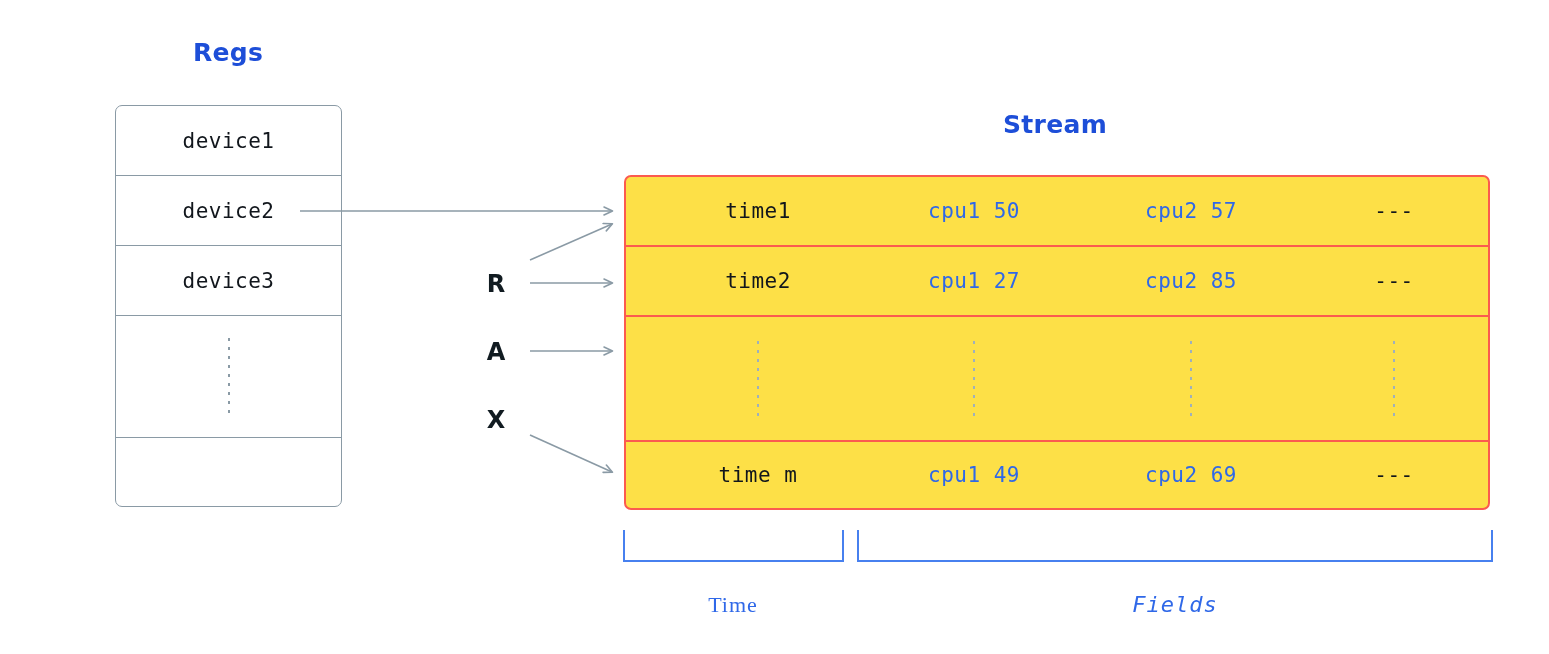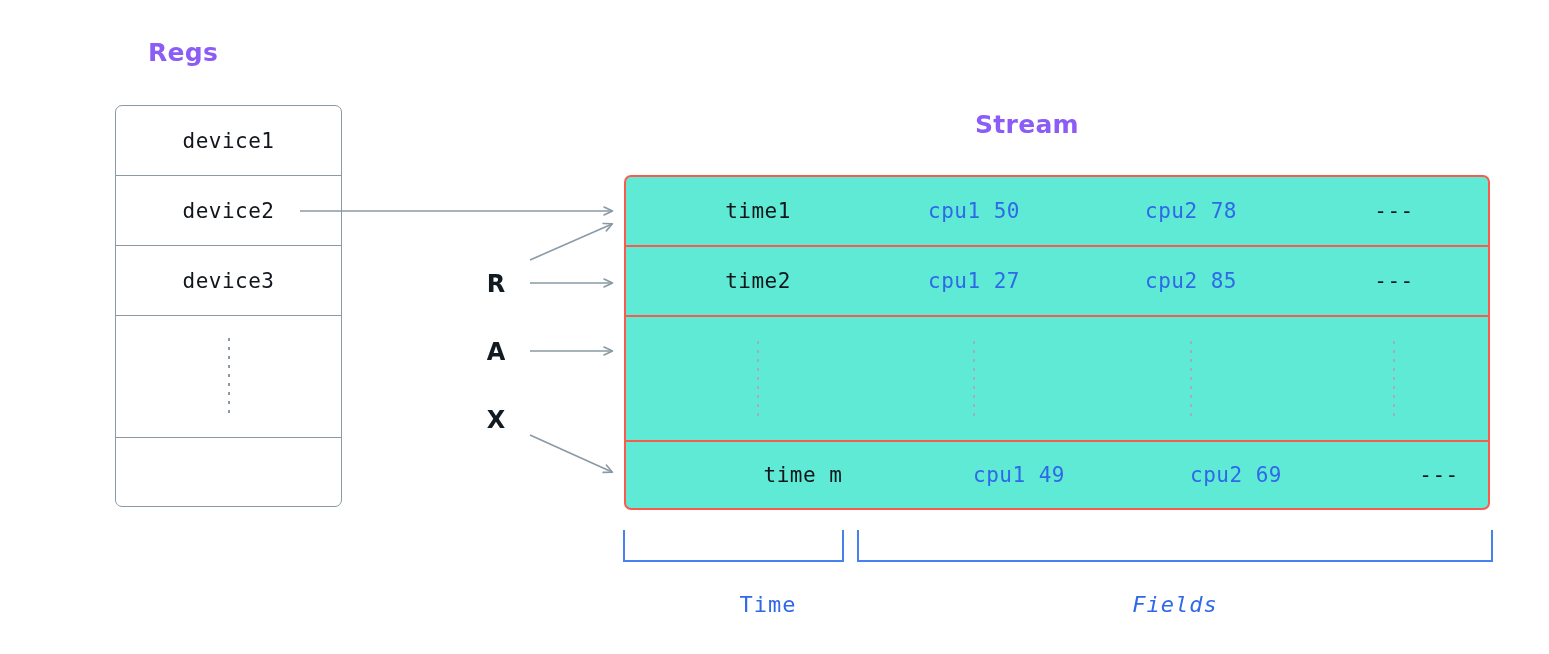--- a/index.html
+++ b/index.html
@@ -17,23 +17,23 @@
     background: #ffffff;
     overflow: hidden;
   }
   .abs { position: absolute; }
 
   
   .title {
     font-family: "DejaVu Sans", sans-serif;
     font-weight: 700;
     font-size: 25px;
-    color: #8b5cf6;
+    color: #1d4ed8;
     letter-spacing: 0.3px;
-    text-align: left;
+    text-align: center;
     white-space: nowrap;
   }
 
   
   #regs-box {
     left: 115px;
     top: 105px;
     width: 227px;
     height: 402px;
     border: 1.6px solid #8a9aa5;
@@ -69,30 +69,30 @@
 
   
   #stream-box {
     left: 624px;
     top: 175px;
     width: 866px;
     height: 335px;
     border: 2px solid #fb5b4f;
     border-radius: 7px;
     box-sizing: border-box;
-    background: #5eead4;
+    background: #fde047;
   }
   .stream-row {
     position: relative;
     box-sizing: border-box;
     border-bottom: 2px solid #fb5b4f;
     height: 70px;
   }
   .stream-row.ell { height: 125px; border-bottom: 2px solid #fb5b4f; }
-  .stream-row.last { border-bottom: none; height: 66px; margin-left: 45px; }
+  .stream-row.last { border-bottom: none; height: 66px; }
   .cell {
     position: absolute;
     top: 0;
     height: 100%;
     display: flex;
     align-items: center;
     justify-content: center;
     font-family: "DejaVu Sans Mono", monospace;
     font-size: 21px;
     letter-spacing: 0.5px;
@@ -167,21 +167,21 @@
     </div>
   </div>
 
   <div class="abs title" style="left:975px; top:110px; width:160px;">Stream</div>
 
   <div class="abs" id="stream-box">
 
     <div class="stream-row">
       <div class="cell c-time">time1</div>
       <div class="cell c-f1">cpu1 50</div>
-      <div class="cell c-f2">cpu2 78</div>
+      <div class="cell c-f2">cpu2 57</div>
       <div class="cell c-f3">---</div>
     </div>
 
     <div class="stream-row">
       <div class="cell c-time">time2</div>
       <div class="cell c-f1">cpu1 27</div>
       <div class="cell c-f2">cpu2 85</div>
       <div class="cell c-f3">---</div>
     </div>
 
@@ -226,16 +226,16 @@
     <line x1="530" y1="283" x2="612" y2="283" stroke="#8a9aa5" stroke-width="1.6" marker-end="url(#ah)"></line>
 
     <line x1="530" y1="351" x2="612" y2="351" stroke="#8a9aa5" stroke-width="1.6" marker-end="url(#ah)"></line>
 
     <line x1="530" y1="435" x2="612" y2="472" stroke="#8a9aa5" stroke-width="1.6" marker-end="url(#ah)"></line>
   </svg>
 
   <div class="abs bracket" style="left:623px; top:530px; width:221px;"></div>
   <div class="abs bracket" style="left:857px; top:530px; width:636px;"></div>
 
-  <div class="abs blabel" style="left:688px; top:592px; width:160px;">Time</div>
+  <div class="abs blabel" style="left:653px; top:592px; width:160px;font-family:Liberation Serif, serif;">Time</div>
   <div class="abs blabel" style="left:1095px; top:592px; width:160px;font-style:italic;">Fields</div>
 
 </div>
 
 </body></html>

